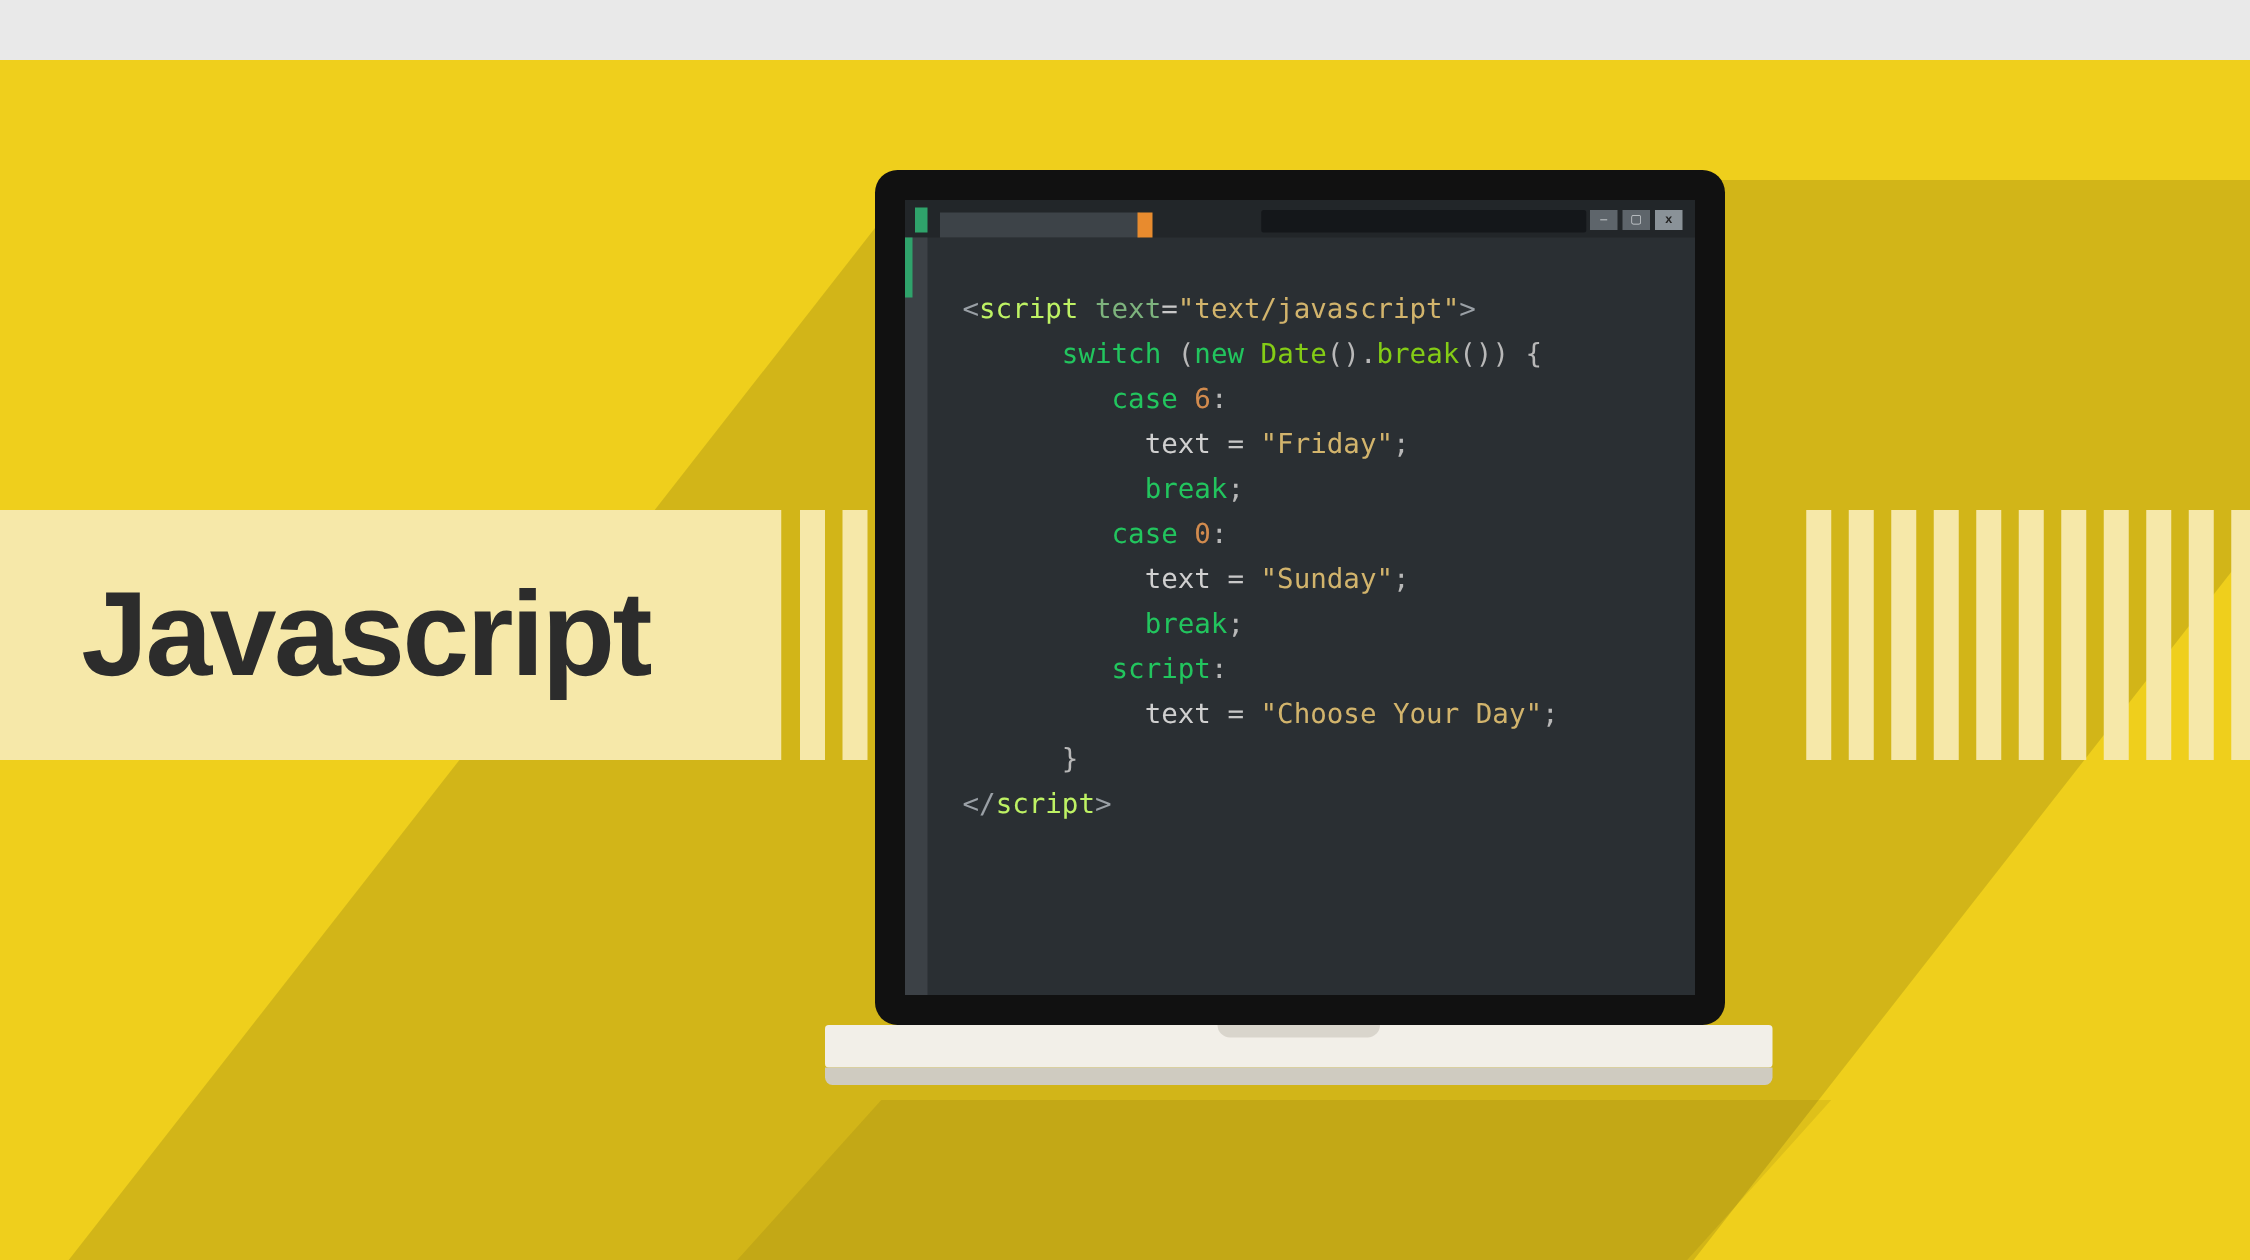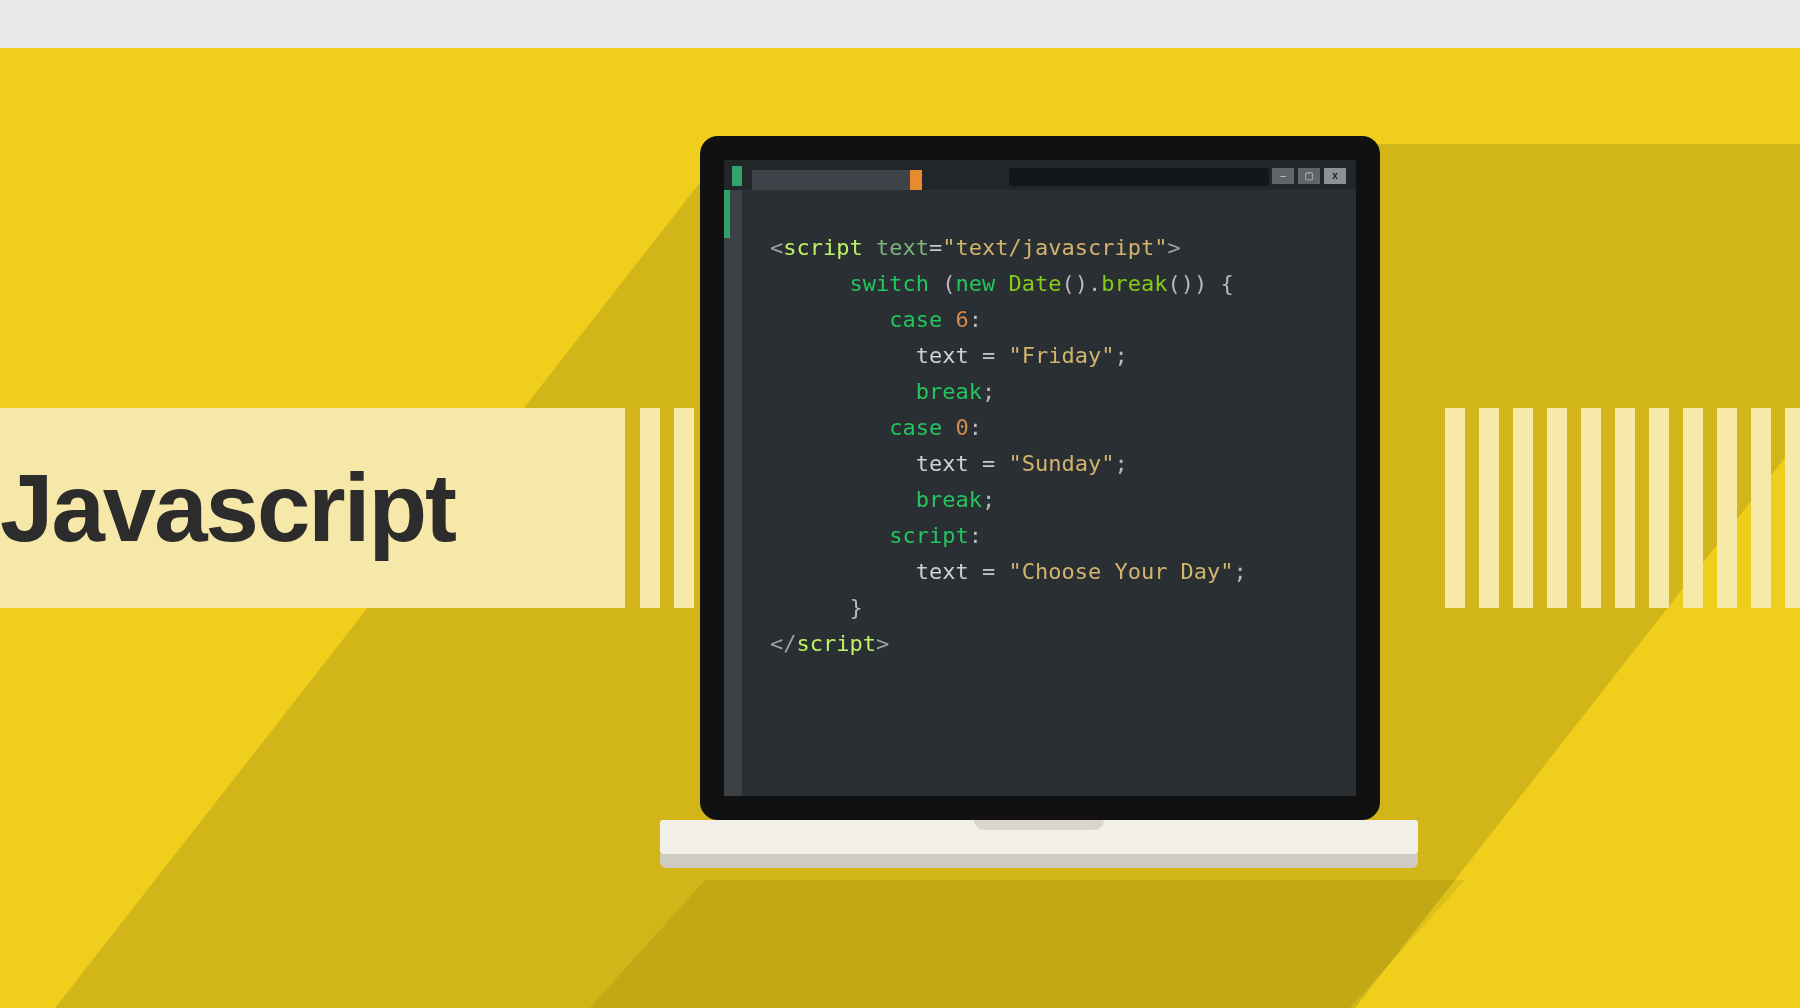--- a/index.html
+++ b/index.html
@@ -24,20 +24,21 @@
   
   .title-band {
     position: absolute;
     left: 0;
     top: 408px;
     width: 625px;
     height: 200px;
     background: #f6e8a9;
     display: flex;
     align-items: center;
+    padding-left: 65px;
   }
   .title-text {
     font-size: 96px;
     font-weight: 700;
     color: #2c2c2c;
     letter-spacing: -2px;
   }
   .bars {
     position: absolute;
     top: 408px;

